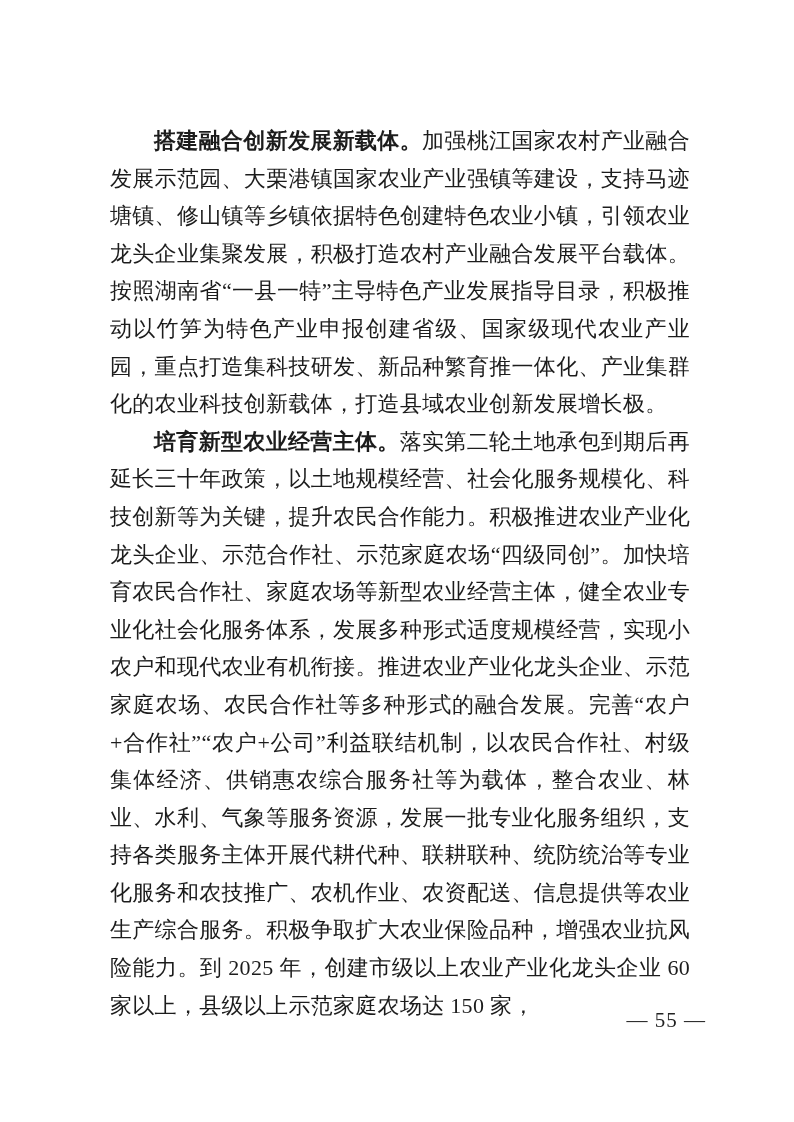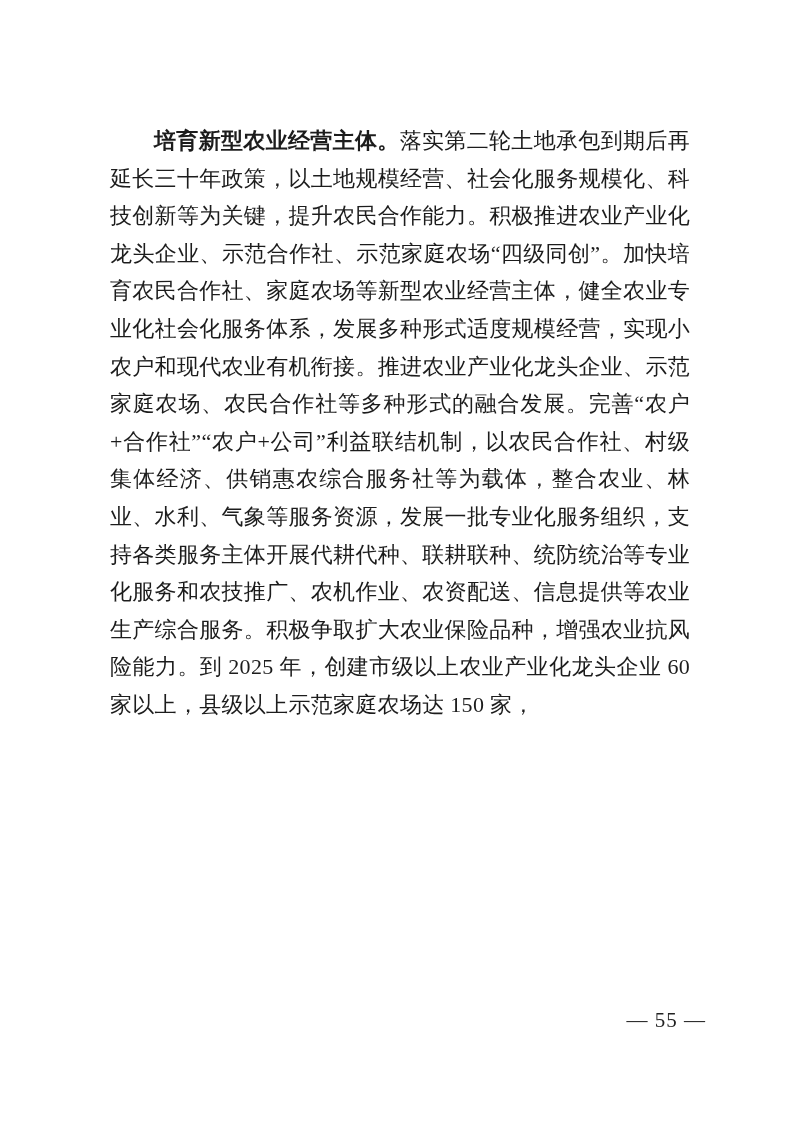--- a/index.html
+++ b/index.html
@@ -47,20 +47,21 @@
     font-family: "Liberation Serif", "DejaVu Serif", serif;
   }
 </style>
 </head>
 <body>
 
 <div class="page">
 
   <div class="text-block">
 
+    <p class="para"><span class="lead">搭建融合创新发展新载体。</span><span>加强桃江国家农村产业融合发展示范园、大栗港镇国家农业产业强镇等建设，支持马迹塘镇、修山镇等乡镇依据特色创建特色农业小镇，引领农业龙头企业集聚发展，积极打造农村产业融合发展平台载体。按照湖南省“一县一特”主导特色产业发展指导目录，积极推动以竹笋为特色产业申报创建省级、国家级现代农业产业园，重点打造集科技研发、新品种繁育推一体化、产业集群化的农业科技创新载体，打造县域农业创新发展增长极。</span></p>
 
     <p class="para"><span class="lead">培育新型农业经营主体。</span><span>落实第二轮土地承包到期后再延长三十年政策，以土地规模经营、社会化服务规模化、科技创新等为关键，提升农民合作能力。积极推进农业产业化龙头企业、示范合作社、示范家庭农场“四级同创”。加快培育农民合作社、家庭农场等新型农业经营主体，健全农业专业化社会化服务体系，发展多种形式适度规模经营，实现小农户和现代农业有机衔接。推进农业产业化龙头企业、示范家庭农场、农民合作社等多种形式的融合发展。完善“农户+合作社”“农户+公司”利益联结机制，以农民合作社、村级集体经济、供销惠农综合服务社等为载体，整合农业、林业、水利、气象等服务资源，发展一批专业化服务组织，支持各类服务主体开展代耕代种、联耕联种、统防统治等专业化服务和农技推广、农机作业、农资配送、信息提供等农业生产综合服务。积极争取扩大农业保险品种，增强农业抗风险能力。到 2025 年，创建市级以上农业产业化龙头企业 60 家以上，县级以上示范家庭农场达 150 家，</span></p>
 
   </div>
 
   <div class="footer">— 55 —</div>
 
 </div>
 
 </body></html>

